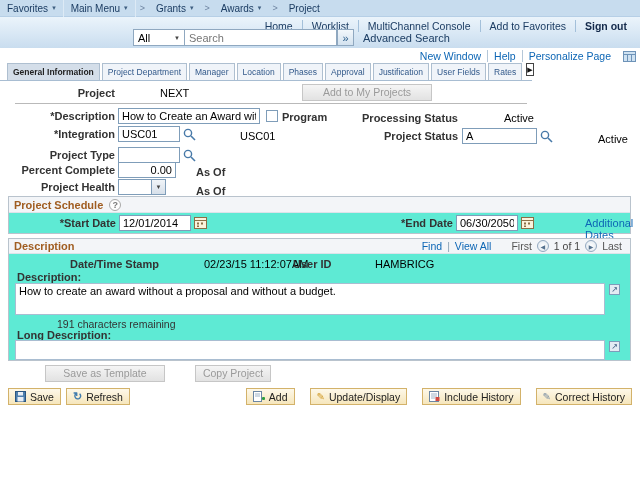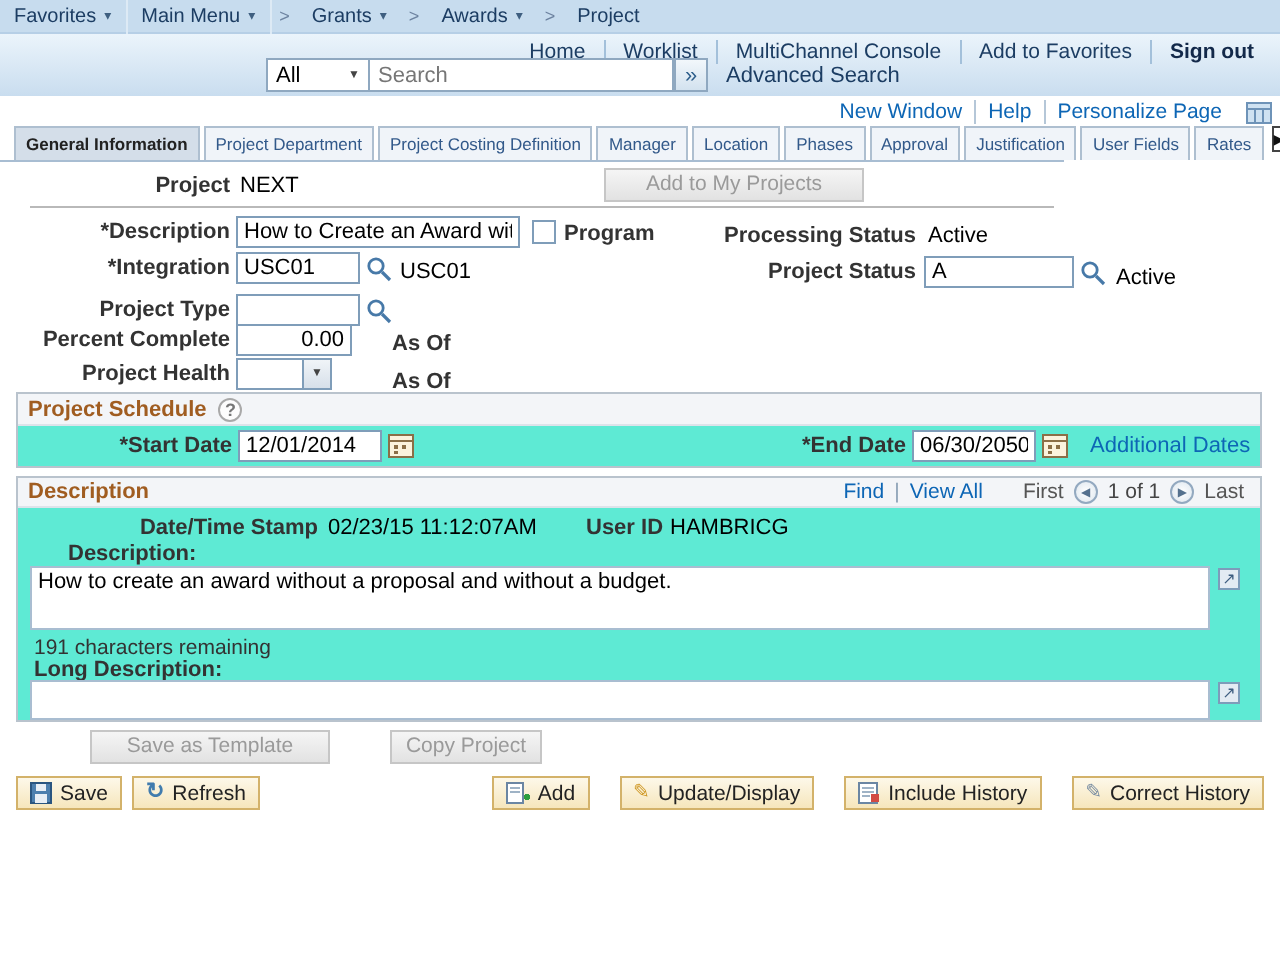--- a/index.html
+++ b/index.html
@@ -30,21 +30,21 @@
 .plink{padding:0 6px;border-right:1px solid #b5c7d8;cursor:pointer;white-space:nowrap;}
 .gridico{margin-left:6px;cursor:pointer;display:flex;}
 
 .tabbar{position:absolute;top:63px;left:0;width:532px;height:18px;border-bottom:1px solid #a8bdd2;padding-left:7px;display:flex;align-items:flex-start;}
 .tab{font-size:8.5px;padding:3px 5px;border:1px solid #aebfd0;border-bottom:none;background:#f0f4f9;color:#32598a;margin-right:2px;cursor:pointer;white-space:nowrap;}
 .tab.active{background:#d4dee9;color:#222;font-weight:bold;}
 .moretabs{width:13px;height:13px;border:1px solid #444;background:#fff;color:#111;font-size:7px;display:flex;align-items:center;justify-content:center;margin:0 0 2px 2px;cursor:pointer;}
 
 .lbx{position:absolute;text-align:right;font-weight:bold;color:#333;}
 .blbl{position:absolute;font-weight:bold;color:#333;}
-.val{position:absolute;color:#000;}
+.val{position:absolute;color:#000;margin-left:40px;}
 .fi{position:absolute;height:16px;border:1px solid #7f9db9;background:#fff;font:11px "Liberation Sans",sans-serif;padding:0 3px;color:#000;}
 .ta-r{text-align:right;}
 .mag,.cal{position:absolute;cursor:pointer;display:flex;}
 .sepline{position:absolute;border-top:1px solid #b9b9b9;}
 .chk{position:absolute;width:12px;height:12px;background:#fff;border:1px solid #7f9db9;cursor:pointer;}
 .selbox{position:absolute;height:16px;background:#fff;border:1px solid #7f9db9;display:flex;cursor:pointer;}
 .selarrow{width:14px;margin-left:auto;background:linear-gradient(#f0f4f8,#d7e0ea);border-left:1px solid #7f9db9;color:#444;font-size:6px;display:flex;align-items:center;justify-content:center;}
 
 .gbox{position:absolute;left:8px;width:623px;border:1px solid #b9c3cd;background:#5eead4;}
 .ghead{height:16px;background:#f3f5f8;border-bottom:1px solid #dde3ea;display:flex;align-items:center;padding:0 5px;}
@@ -124,21 +124,20 @@
         <line x1="0.5" y1="3.5" x2="12.5" y2="3.5" stroke="#6e93b8"></line>
         <line x1="4.5" y1="3.5" x2="4.5" y2="10.5" stroke="#6e93b8"></line>
         <line x1="8.5" y1="3.5" x2="8.5" y2="10.5" stroke="#6e93b8"></line>
       </svg>
   </span>
 </div>
 
 <div class="tabbar">
   <div class="tab active">General Information</div>
   <div class="tab">Project Department</div>
-  <div class="tab">Project Costing Definition</div>
   <div class="tab">Manager</div>
   <div class="tab">Location</div>
   <div class="tab">Phases</div>
   <div class="tab">Approval</div>
   <div class="tab">Justification</div>
   <div class="tab">User Fields</div>
   <div class="tab">Rates</div>
   <div class="moretabs">▶</div>
 </div>
 
@@ -234,21 +233,21 @@
       <span class="circ">◀</span>
       <span>1 of 1</span>
       <span class="circ">▶</span>
       <span class="dim">Last</span>
     </div>
   </div>
   <div class="lbx" style="left:20px;top:19px;width:130px;">Date/Time Stamp</div>
   <div class="val" style="left:155px;top:19px;">02/23/15 11:12:07AM</div>
   <div class="blbl" style="left:284px;top:19px;">User ID</div>
   <div class="val" style="left:326px;top:19px;">HAMBRICG</div>
-  <div class="blbl" style="left:8px;top:32px;margin-left:17px;">Description:</div>
+  <div class="blbl" style="left:8px;top:32px;">Description:</div>
   <textarea class="ta" style="left: 6px; top: 44px; width: 590px; height: 32px;">How to create an award without a proposal and without a budget.</textarea>
   <span class="exp" style="left:600px;top:45px;">↗</span>
   <div class="val small" style="left:8px;top:79px;">191 characters remaining</div>
   <div class="blbl" style="left:8px;top:90px;">Long Description:</div>
   <textarea class="ta" style="left: 6px; top: 101px; width: 590px; height: 20px;"></textarea>
   <span class="exp" style="left:600px;top:102px;">↗</span>
 </div>
 
 <div class="dbtn" style="left:45px;top:365px;width:120px;">Save as Template</div>
 <div class="dbtn" style="left:195px;top:365px;width:76px;">Copy Project</div>

